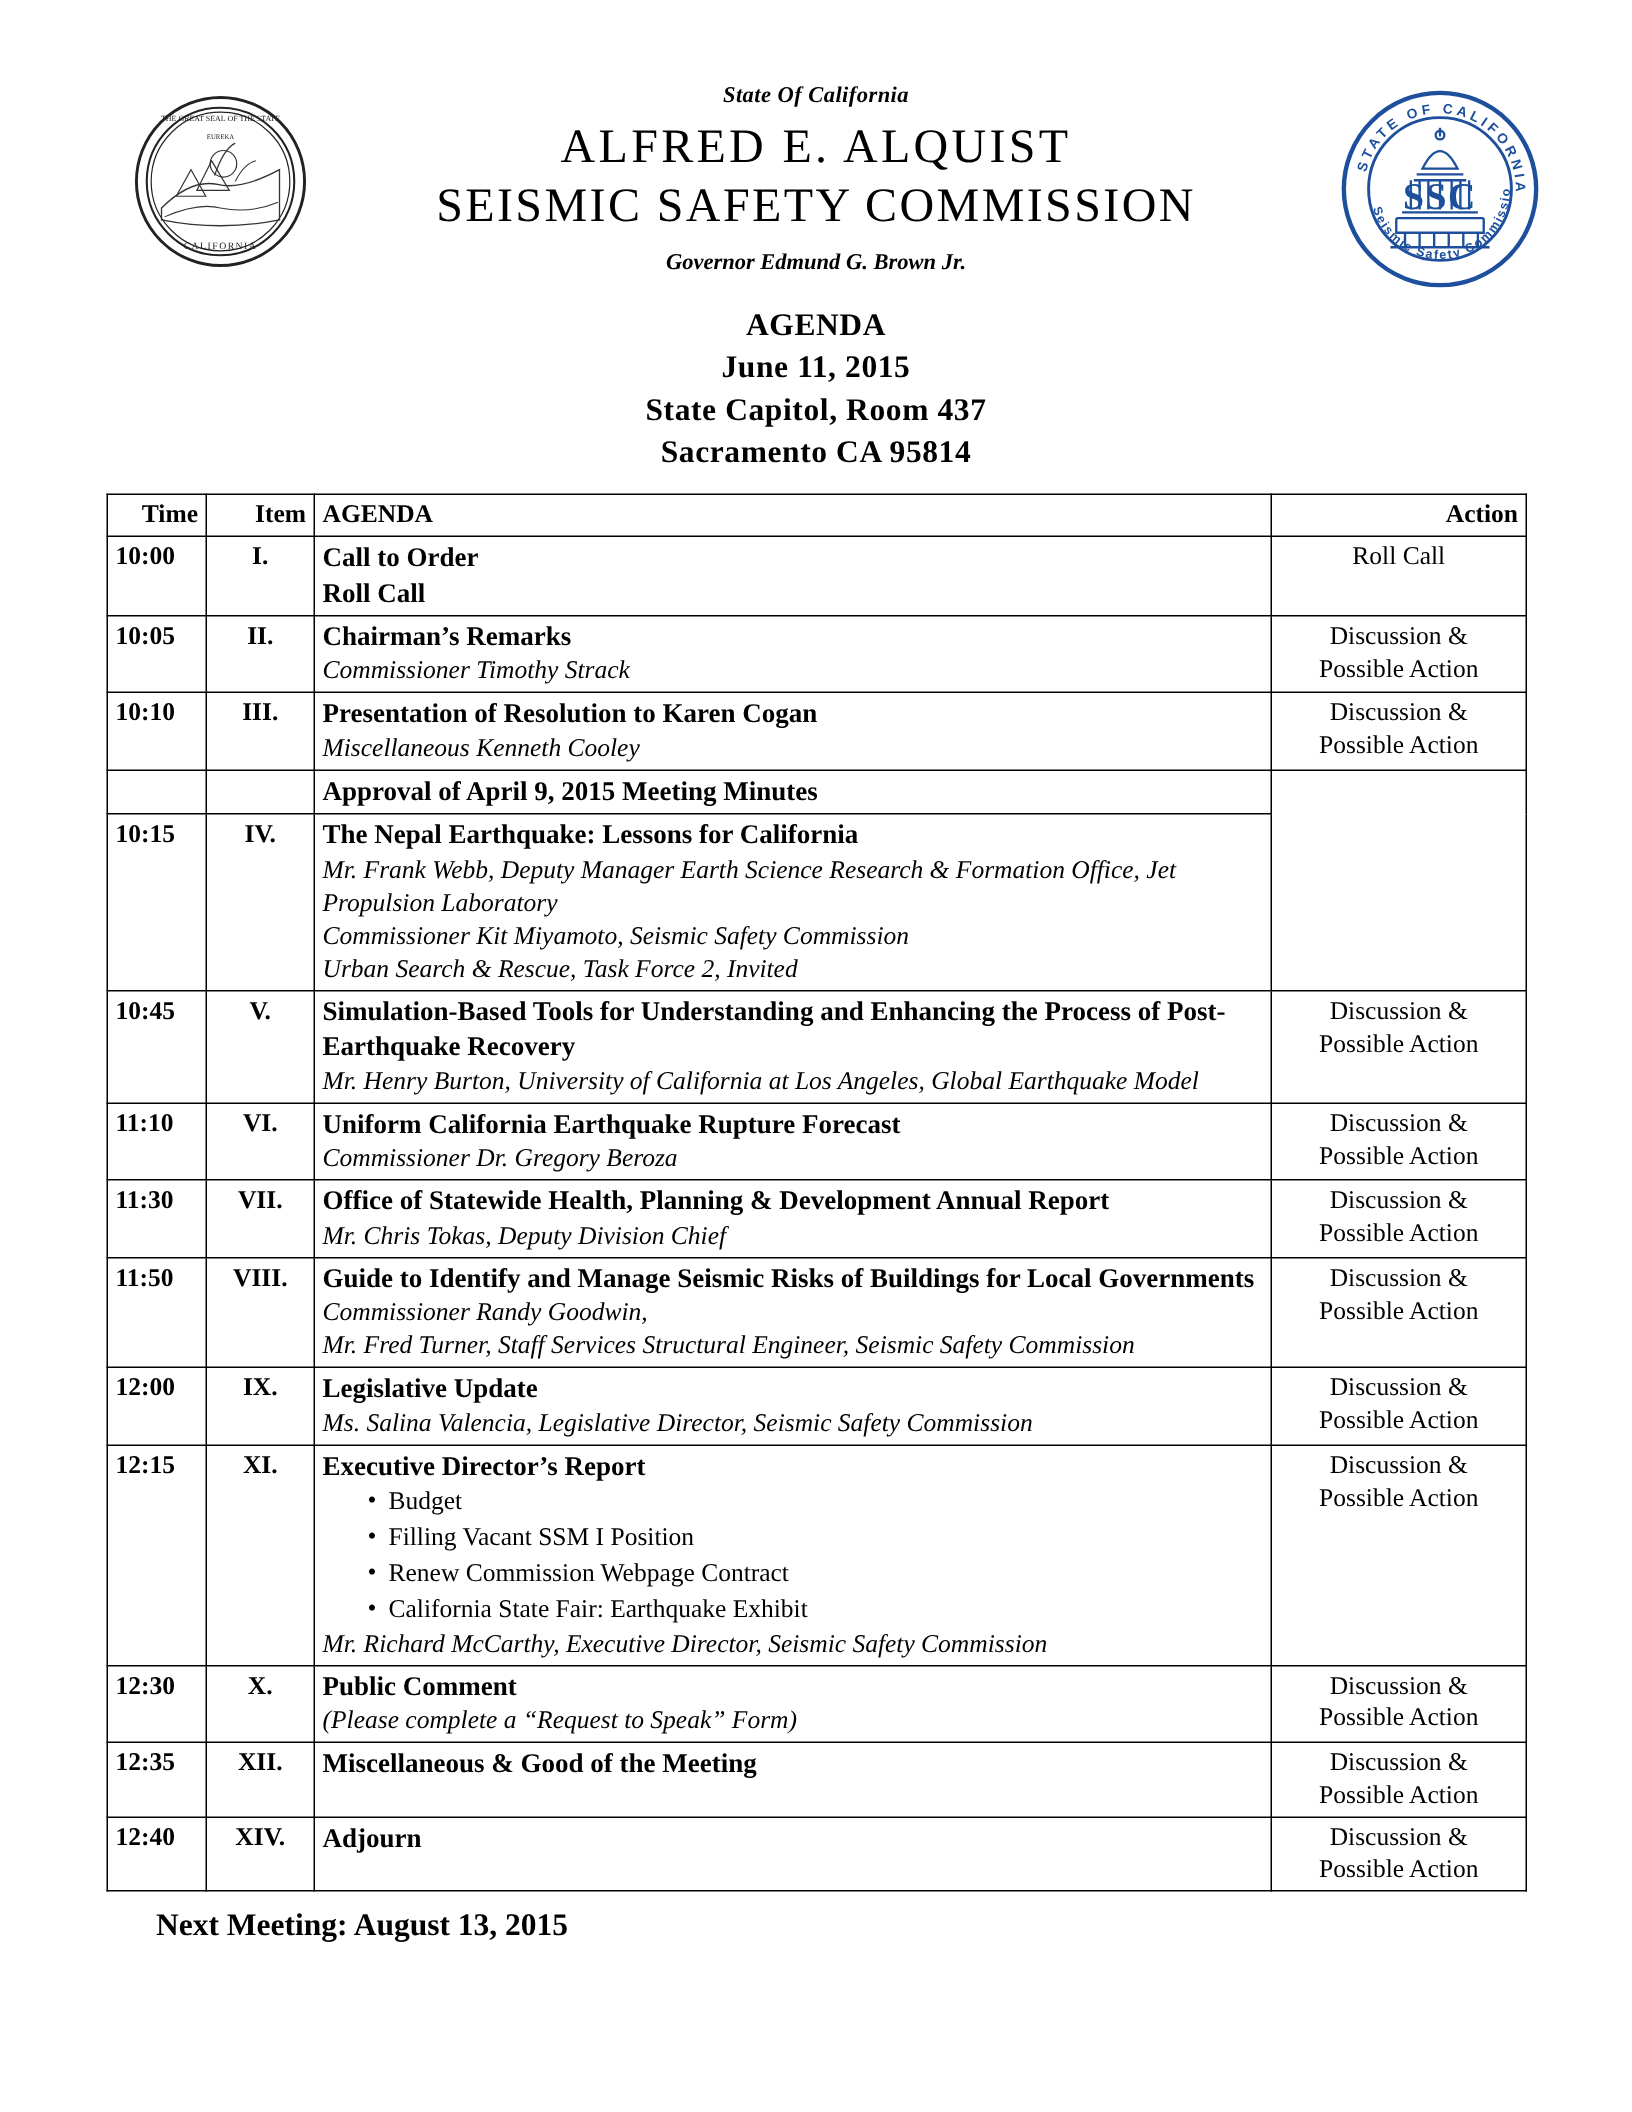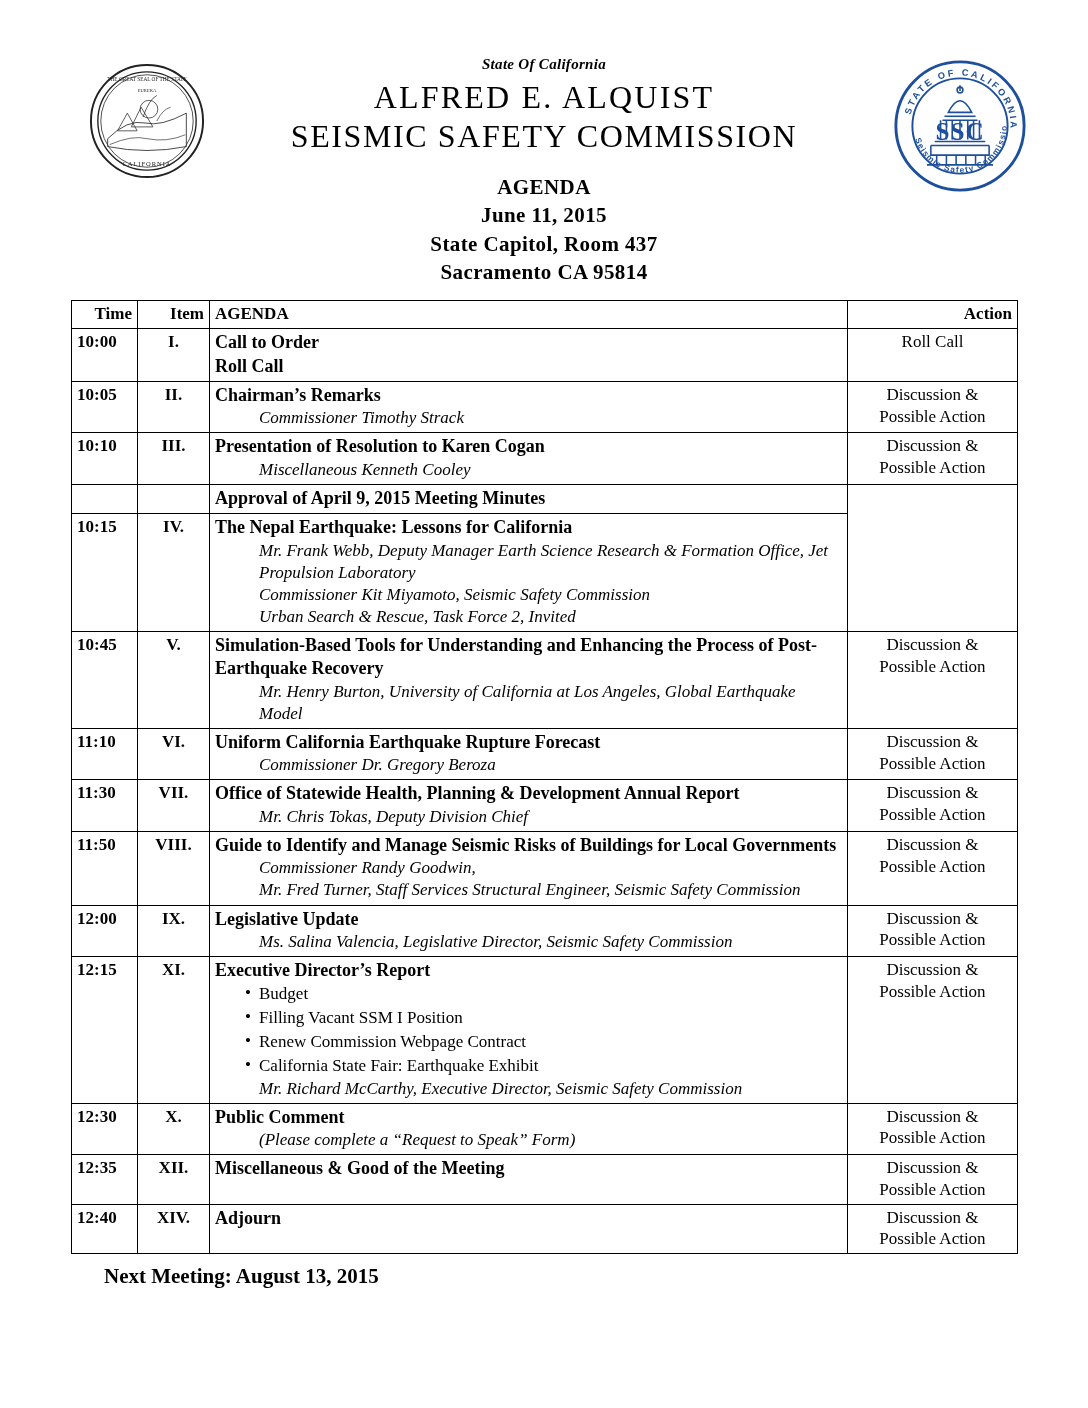--- a/index.html
+++ b/index.html
@@ -132,21 +132,20 @@
   }
   .ag-title {
     font-weight: bold;
     font-size: 18px;
     line-height: 1.3;
   }
   .ag-sub {
     font-style: italic;
     font-size: 17px;
     line-height: 1.3;
-    margin-left: 44px;
   }
   ul.bullets {
     margin: 0 0 0 0;
     padding: 0 0 0 30px;
     list-style: none;
   }
   ul.bullets li {
     font-size: 17px;
     line-height: 1.4;
     position: relative;
@@ -219,20 +218,21 @@
         <text font-size="8.6" fill="#1d4f9c" font-family="Liberation Sans, sans-serif" font-weight="bold" letter-spacing="1.2">
           <textPath href="#arcBot" startOffset="9%">Seismic Safety Commission</textPath>
         </text>
         <text x="70" y="84" font-size="26" fill="#1d4f9c" font-family="Liberation Serif, serif" font-weight="bold" text-anchor="middle" letter-spacing="1">SSC</text>
       </svg>
     </div>
 
     <div class="state-of">State Of California</div>
     <div class="title-1">ALFRED E. ALQUIST</div>
     <div class="title-2">SEISMIC SAFETY COMMISSION</div>
+    <div class="governor">Governor Edmund G. Brown Jr.</div>
 
     <div class="agenda-block">
       <div>AGENDA</div>
       <div>June 11, 2015</div>
       <div>State Capitol, Room 437</div>
       <div>Sacramento   CA   95814</div>
     </div>
   </div>
 
   <div class="table-wrap">

